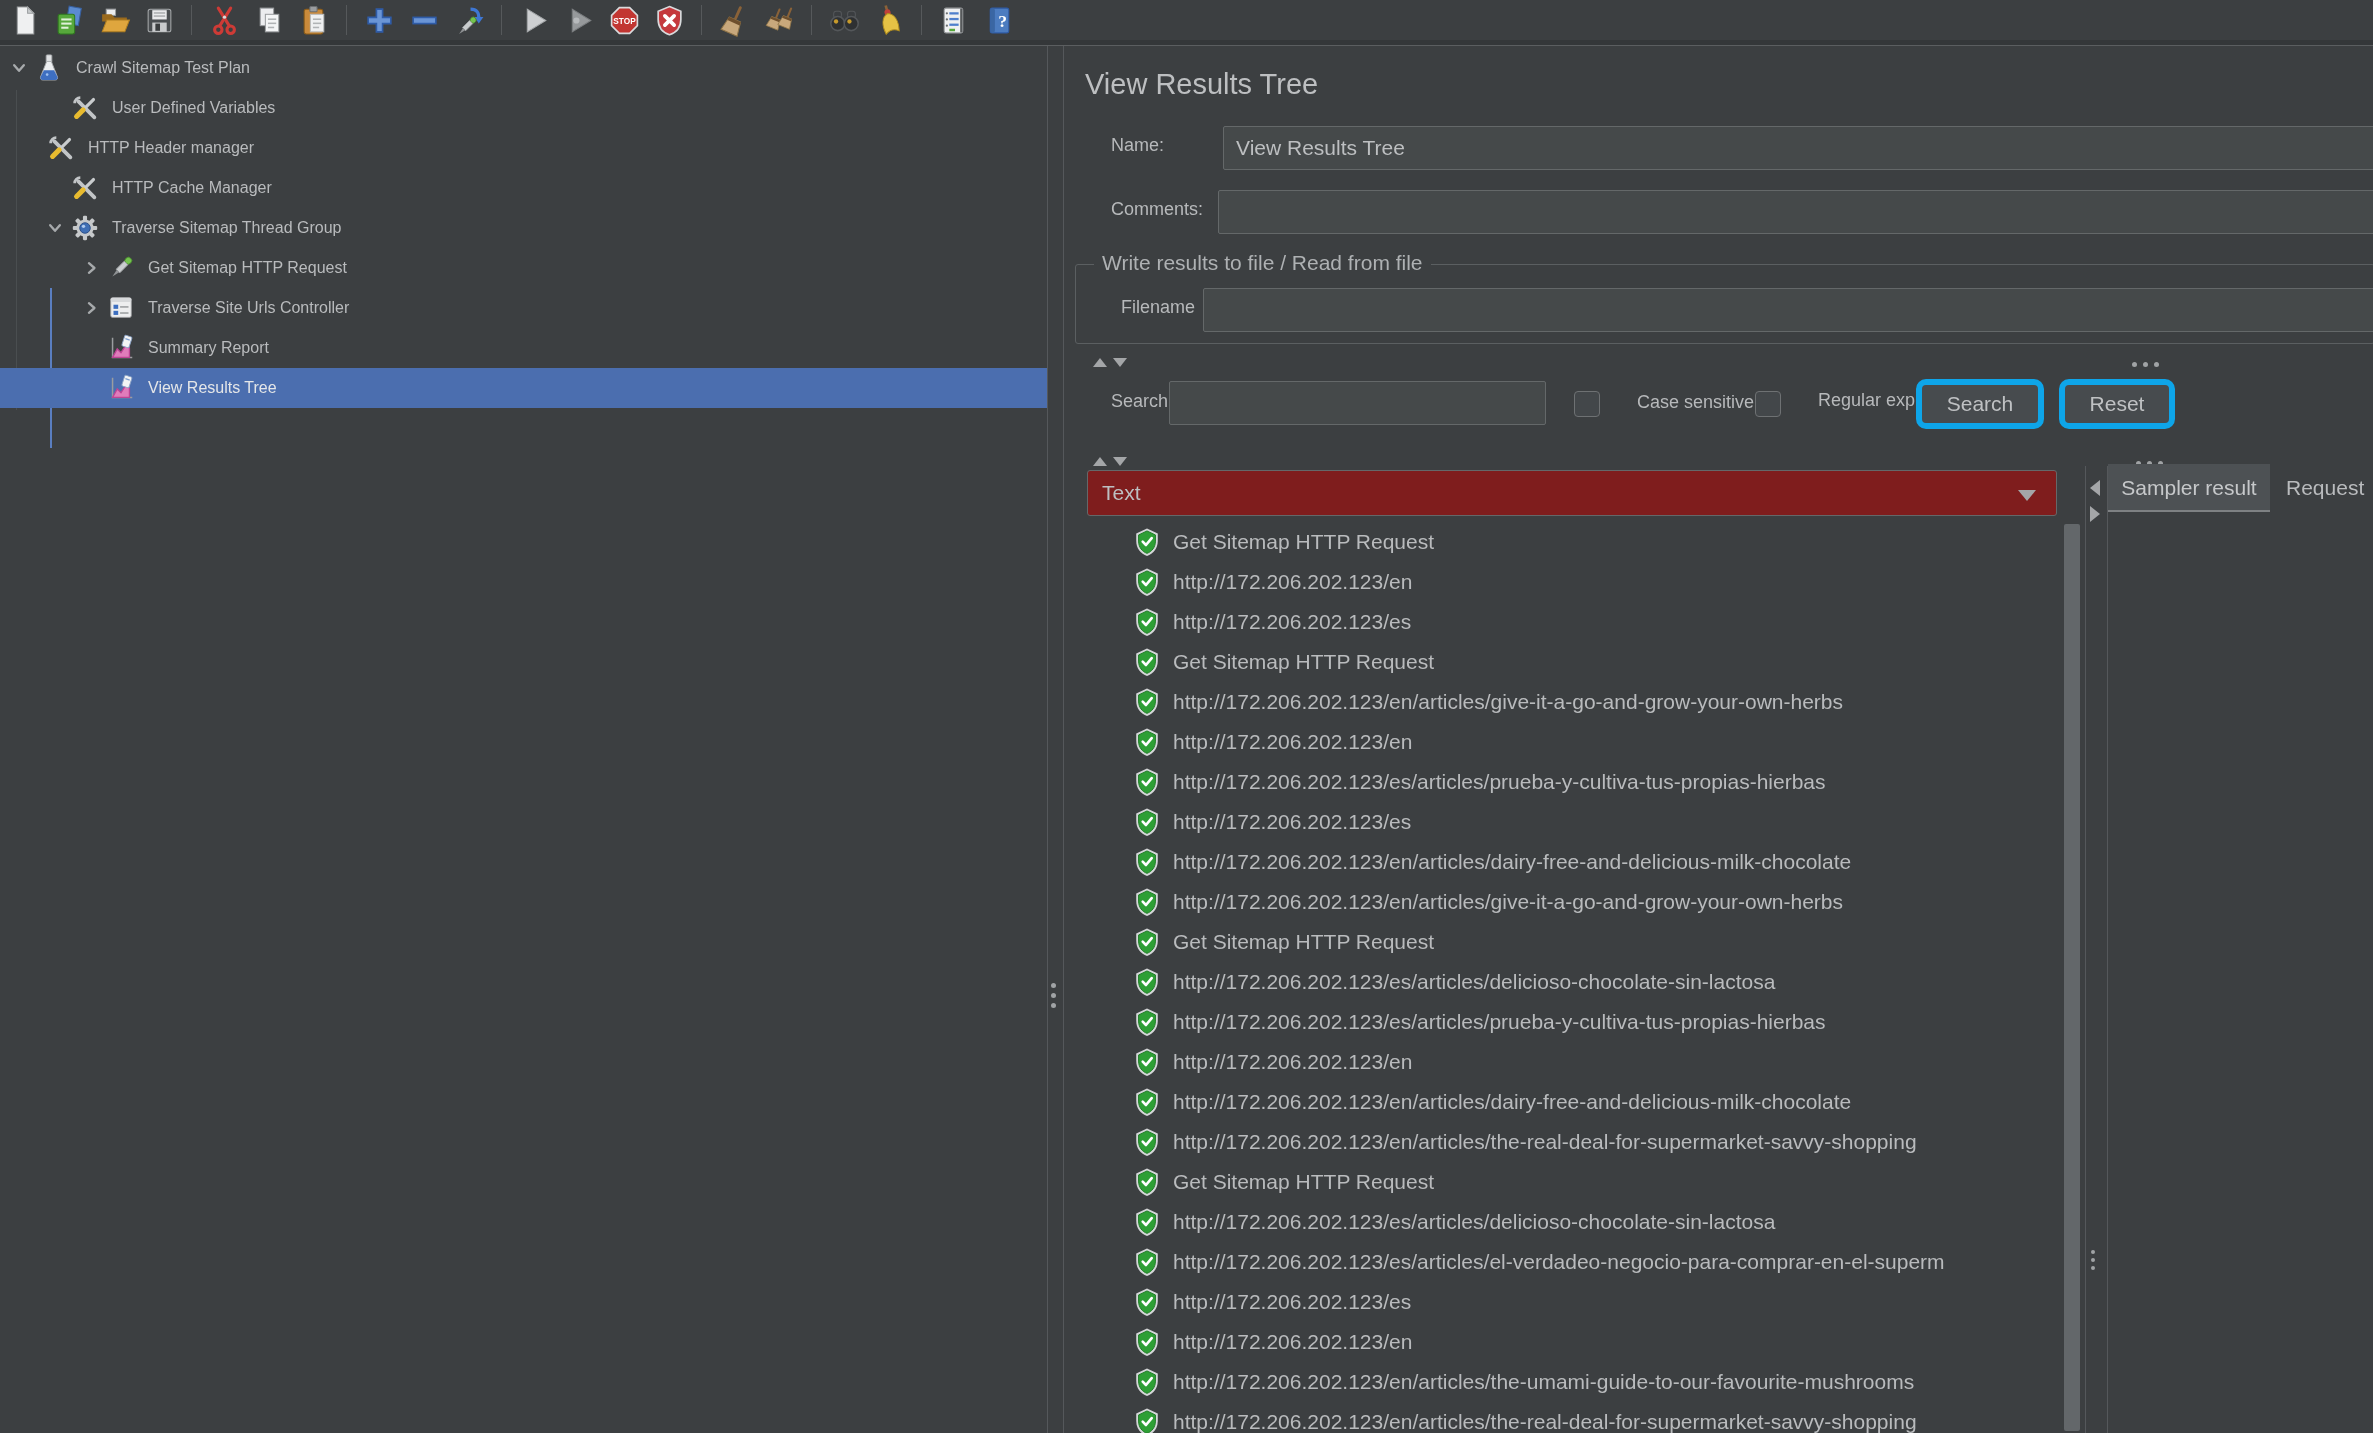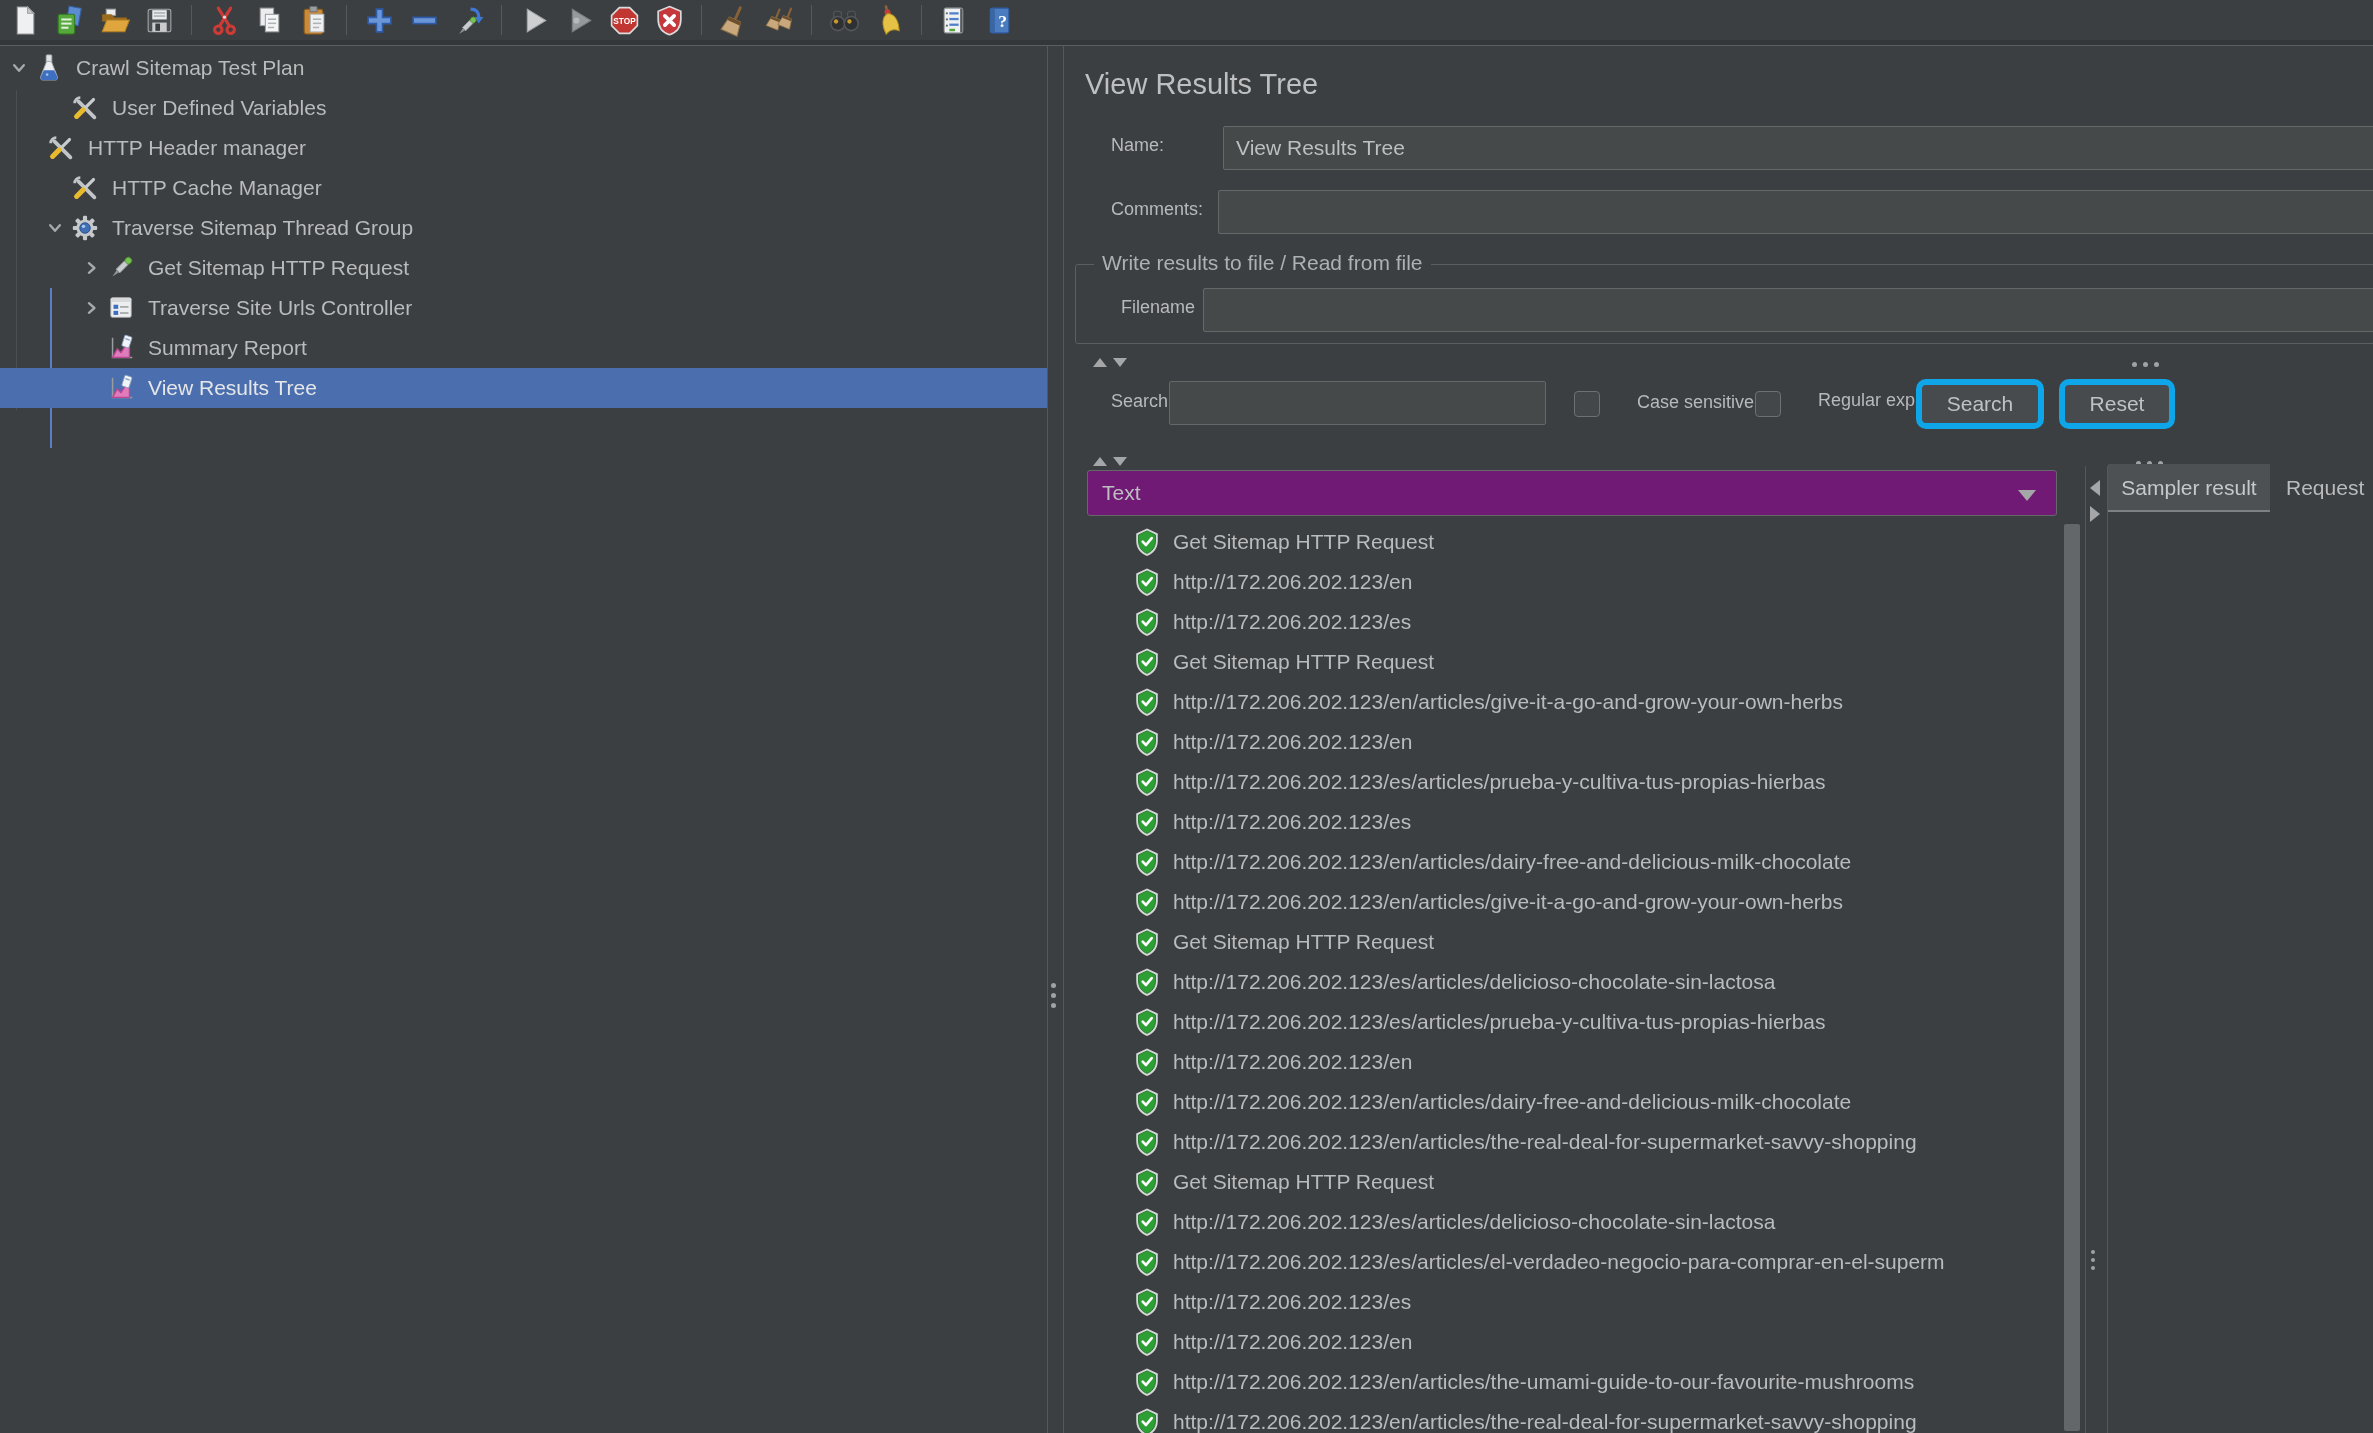--- a/index.html
+++ b/index.html
@@ -19,21 +19,21 @@
   }
   .tbtn{width:36px;height:36px;display:flex;align-items:center;justify-content:center;border-radius:4px;}
   .tbtn .icon svg{width:33px;height:33px;}
   .tsep{width:1px;height:30px;background:#56595B;margin:0 5px;}
   #toolbar-gap{position:absolute;left:0;top:40px;right:0;height:5px;background:#343739;}
   #top-line{position:absolute;left:0;top:45px;right:0;height:1px;background:#5B5E60;}
 
   
   #tree-panel{position:absolute;left:0;top:46px;width:1047px;bottom:0;background:#3C3F41;overflow:hidden;}
   #tree-rows{position:absolute;left:0;top:2px;right:0;}
-  .tree-row{height:40px;display:flex;align-items:center;font-size:21px;color:#B9BBBD;white-space:nowrap;}
+  .tree-row{height:40px;display:flex;align-items:center;font-size:16px;color:#B9BBBD;white-space:nowrap;}
   .tree-row.selected{background:#4B6EAF;color:#E4E6E8;}
   .tree-row .chev{width:26px;height:26px;margin-right:2px;flex:0 0 auto;display:flex;align-items:center;justify-content:center;}
   .tree-row .chev svg{width:22px;height:22px;}
   .tree-row .tri{width:30px;height:30px;margin-right:12px;flex:0 0 auto;}
   .tree-row .tri svg{width:30px;height:30px;}
   #tree-guide-blue{position:absolute;left:50px;top:242px;width:2px;height:160px;background:#5A7EC0;}
   #tree-guide-faint{position:absolute;left:16px;top:44px;width:1px;height:320px;background:#4A4E50;}
 
   
   .vline{position:absolute;top:46px;bottom:0;width:1px;background:#55585B;}
@@ -59,21 +59,21 @@
   .dots-h{position:absolute;top:6px;}
   .dots-h i{display:inline-block;width:5px;height:5px;border-radius:50%;background:#A0A3A5;margin:0 3px;vertical-align:middle;}
   .bar-arrows{position:absolute;left:23px;top:4px;}
 
   .cb{position:absolute;width:26px;height:26px;background:#43474A;border:1.5px solid #6E7173;border-radius:4px;box-sizing:border-box;}
   .btn{
     position:absolute;height:50px;background:#474B4E;border:6px solid #0ea5e9;border-radius:10px;
     color:#BFC1C3;font-size:21px;display:flex;align-items:center;justify-content:center;box-sizing:border-box;
   }
   #combo{
-    position:absolute;left:23px;top:424px;width:970px;height:46px;background:#701a75;border:1px solid #646869;border-radius:3px;
+    position:absolute;left:23px;top:424px;width:970px;height:46px;background:#7f1d1d;border:1px solid #646869;border-radius:3px;
     box-sizing:border-box;display:flex;align-items:center;font-size:21px;color:#BDBFC1;padding:0 14px;
   }
   #combo .caret{position:absolute;right:20px;top:19px;width:0;height:0;border-left:9px solid transparent;border-right:9px solid transparent;border-top:11px solid #A4A6A8;}
 
   
   #results{position:absolute;left:0;top:476px;width:998px;bottom:0;overflow:hidden;}
   .res-row{height:40px;display:flex;align-items:center;padding-left:68px;font-size:21px;color:#B9BBBD;white-space:nowrap;}
   .res-row .shield{width:30px;height:30px;margin-right:11px;flex:0 0 auto;}
   .res-row .shield svg{width:30px;height:30px;}
   #results-scrollbar{position:absolute;left:1000px;top:478px;bottom:2px;width:16px;background:#63676A;border-radius:2px;}

